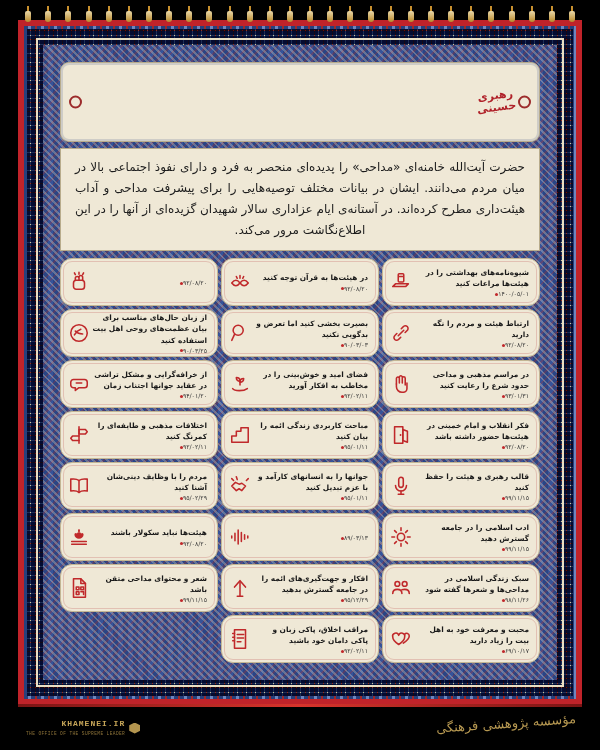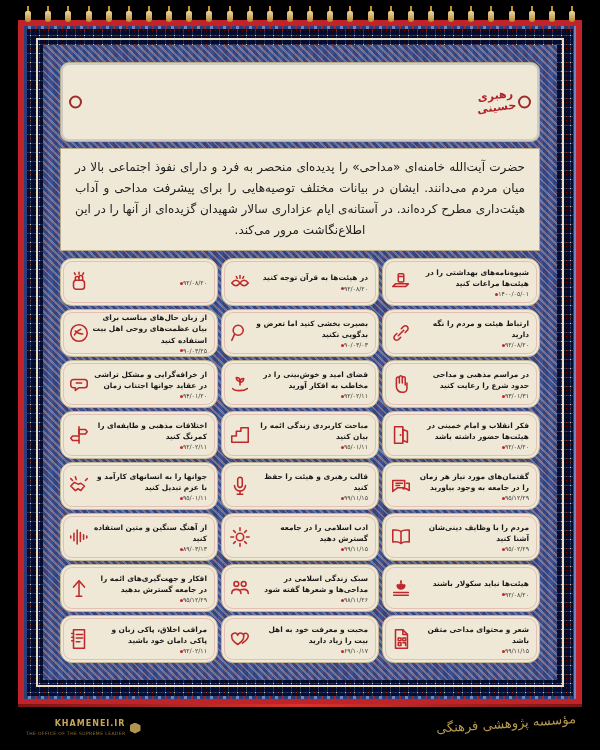--- a/index.html
+++ b/index.html
@@ -143,21 +143,21 @@
     position:absolute;left:0;right:0;top:706px;height:44px;
     background:#000;
   }
   .fade-line{
     position:absolute;left:18px;top:-2px;width:564px;height:3px;
     background:linear-gradient(90deg,#7a1414,#d8342c,#7a1414);
   }
   .brand{
     position:absolute;left:26px;top:13px;
     display:flex;align-items:center;gap:4px;
-    color:#c6a558;font-size:8px;font-weight:bold;letter-spacing:1px;
+    color:#c6a558;font-size:8px;font-weight:bold;letter-spacing:1px;font-family:Liberation Mono, monospace;
   }
   .brand .mark{
     width:11px;height:11px;background:#c6a558;
     clip-path:polygon(50% 0,100% 25%,100% 75%,50% 100%,0 75%,0 25%);
     opacity:.9;
   }
   .brand .sub{font-size:4.5px;letter-spacing:.4px;color:#8d7338;font-weight:normal;}
   .sign{
     position:absolute;right:24px;top:10px;
     color:#c6a558;font-size:13px;opacity:.92;
@@ -325,33 +325,20 @@
           <div class="card-icon">
             <svg viewBox="0 0 24 24">
               <path stroke="currentColor" fill="none" stroke-width="1.7" stroke-linecap="round" stroke-linejoin="round" d="M12 3v18"></path>
               <path stroke="currentColor" fill="none" stroke-width="1.7" stroke-linecap="round" stroke-linejoin="round" d="M12 6h7l2 2.5L19 11h-7z"></path>
               <path stroke="currentColor" fill="none" stroke-width="1.7" stroke-linecap="round" stroke-linejoin="round" d="M12 13H5l-2 2.5L5 18h7"></path>
             </svg>
           </div>
         </div>
         <div class="card">
           <div class="card-body">
-            <div class="card-text">گفتمان‌های مورد نیاز هر زمان را در جامعه به وجود بیاورید</div>
-            <div class="card-date"><span class="dot"></span><span>۹۵/۱۲/۲۹</span></div>
-          </div>
-          <div class="card-icon">
-            <svg viewBox="0 0 24 24">
-              <path stroke="currentColor" fill="none" stroke-width="1.7" stroke-linecap="round" stroke-linejoin="round" d="M3 6h13v8H8l-5 4z"></path>
-              <path stroke="currentColor" fill="none" stroke-width="1.7" stroke-linecap="round" stroke-linejoin="round" d="M6.5 9h7M6.5 11.5h4"></path>
-              <path stroke="currentColor" fill="none" stroke-width="1.7" stroke-linecap="round" stroke-linejoin="round" d="M18 9h3v8l-3-2h-4"></path>
-            </svg>
-          </div>
-        </div>
-        <div class="card">
-          <div class="card-body">
             <div class="card-text">قالب رهبری و هیئت را حفظ کنید</div>
             <div class="card-date"><span class="dot"></span><span>۹۹/۱۱/۱۵</span></div>
           </div>
           <div class="card-icon">
             <svg viewBox="0 0 24 24">
               <rect stroke="currentColor" fill="none" stroke-width="1.7" stroke-linecap="round" stroke-linejoin="round" x="9.5" y="2.5" width="5" height="11" rx="2.5"></rect>
               <path stroke="currentColor" fill="none" stroke-width="1.7" stroke-linecap="round" stroke-linejoin="round" d="M6 11.5a6 6 0 0012 0"></path>
               <path stroke="currentColor" fill="none" stroke-width="1.7" stroke-linecap="round" stroke-linejoin="round" d="M12 17.5V21M9 21h6"></path>
             </svg>
           </div>
@@ -387,21 +374,20 @@
           </div>
           <div class="card-icon">
             <svg viewBox="0 0 24 24">
               <circle stroke="currentColor" fill="none" stroke-width="1.7" stroke-linecap="round" stroke-linejoin="round" cx="12" cy="12" r="4"></circle>
               <path stroke="currentColor" fill="none" stroke-width="1.7" stroke-linecap="round" stroke-linejoin="round" d="M12 2v3M12 19v3M2 12h3M19 12h3M5 5l2 2M17 17l2 2M19 5l-2 2M7 17l-2 2"></path>
             </svg>
           </div>
         </div>
         <div class="card">
           <div class="card-body">
-            <div class="card-text">از آهنگ سنگین و متین استفاده کنید</div>
             <div class="card-date"><span class="dot"></span><span>۸۹/۰۳/۱۳</span></div>
           </div>
           <div class="card-icon">
             <svg viewBox="0 0 24 24">
               <path stroke="currentColor" fill="none" stroke-width="1.7" stroke-linecap="round" stroke-linejoin="round" d="M3 11v2M6.5 8v8M10 4.5v15M13.5 7v10M17 9.5v5M20.5 11v2"></path>
             </svg>
           </div>
         </div>
         <div class="card">
           <div class="card-body">

